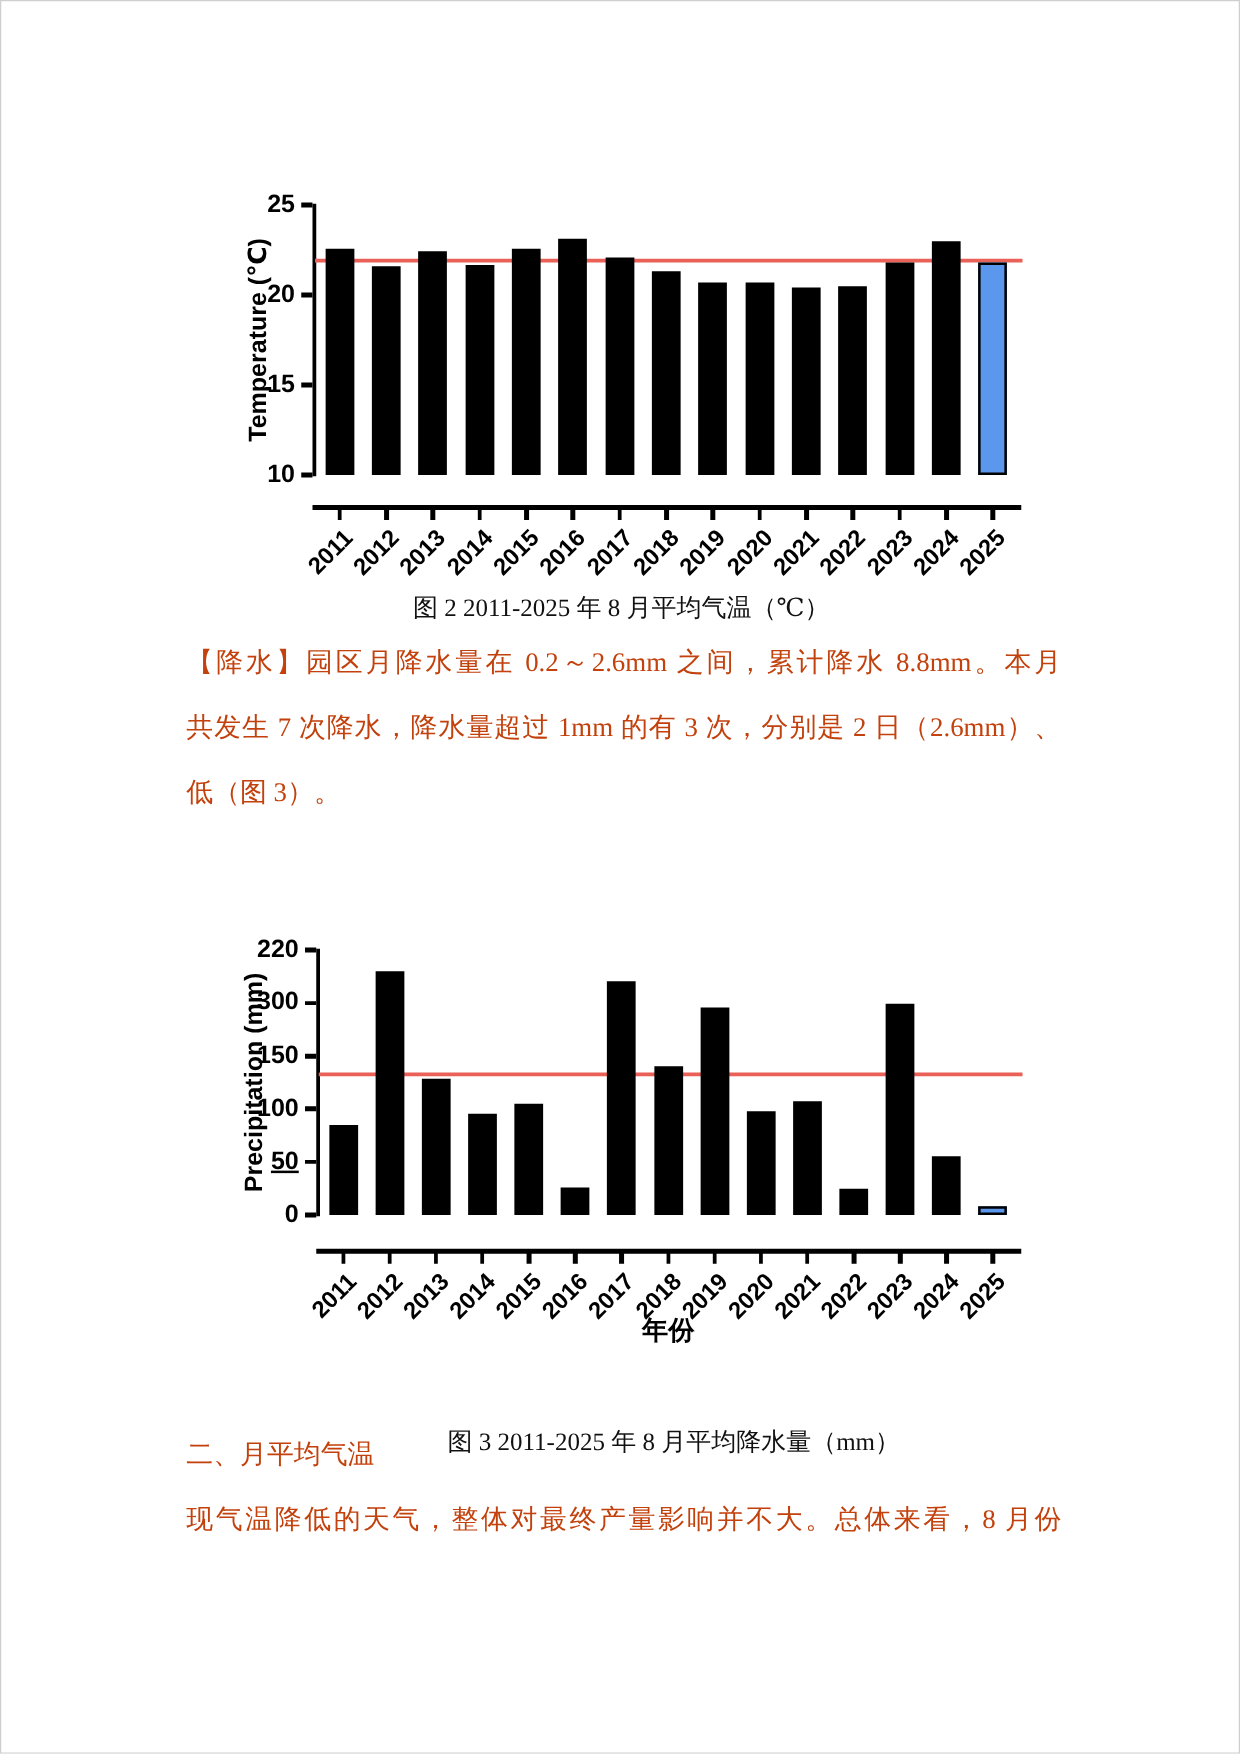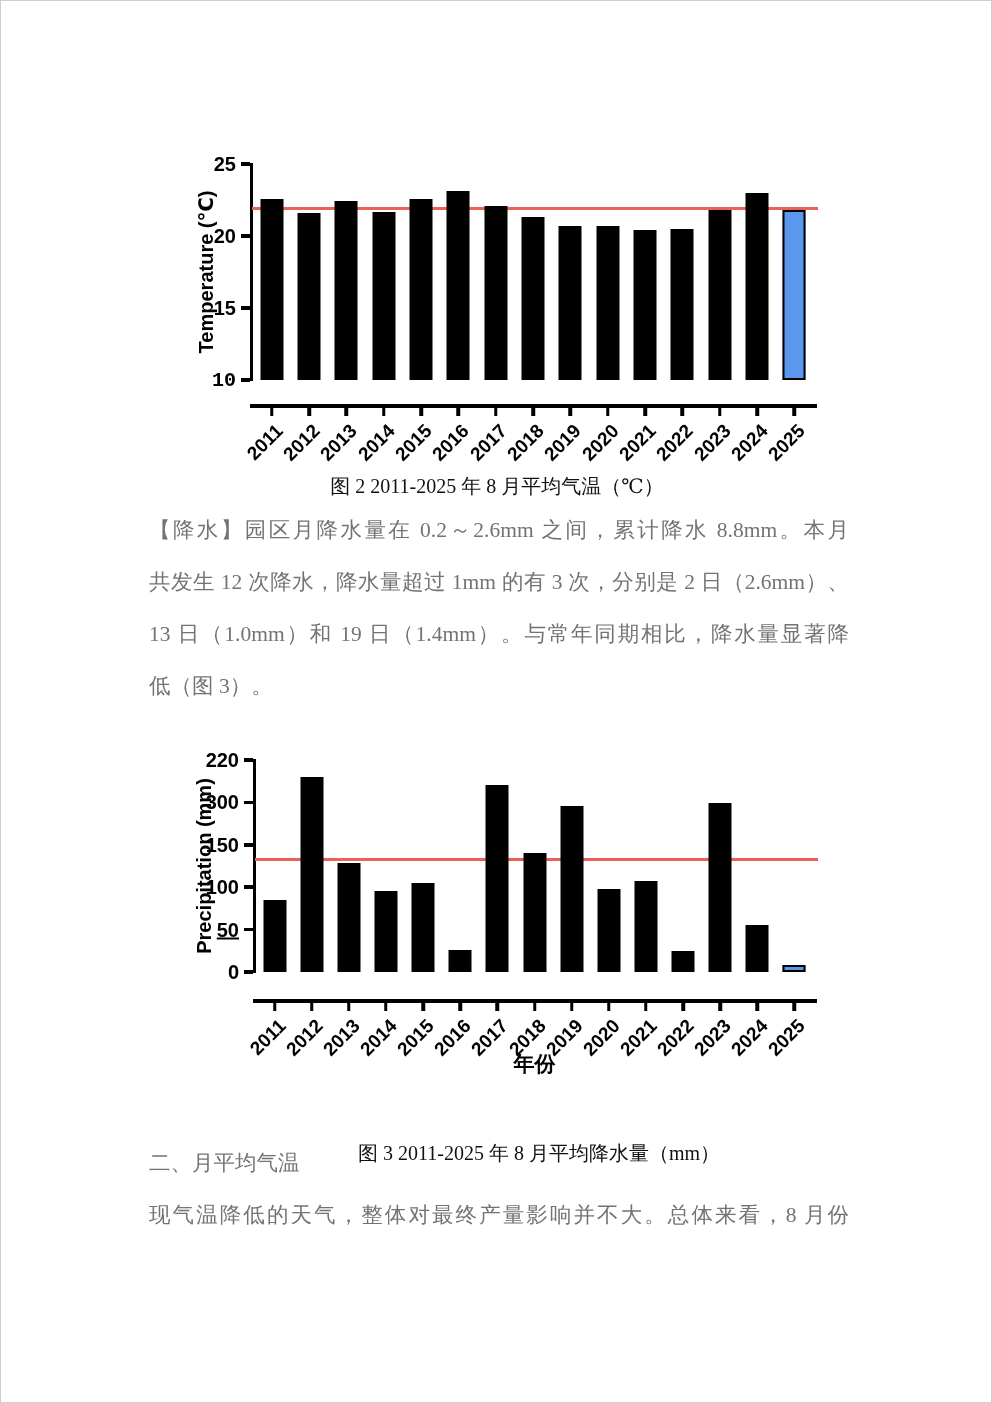--- a/index.html
+++ b/index.html
@@ -41,38 +41,38 @@
   #plot2 .ytitle { left:-52px; }
   .xtitle {
     position:absolute; left:50%; transform:translateX(-50%);
     font:bold 21px "Liberation Sans","DejaVu Sans",sans-serif; color:#000;
   }
   #plot2 .xtitle { top:290px;text-align:center; }
   
   .caption { position:absolute; left:0; width:992px; text-align:center; font-size:20px; color:#111; }
   #cap1 { top:472px; }
   #cap2 { top:1139px;padding-left:42px; }
-  .bodytext { position:absolute; left:148px; width:700px; font-size:21.5px; line-height:52px; color:#737373; }
+  .bodytext { position:absolute; left:148px; width:700px; font-size:21.5px; line-height:52px; color:#c2410c; }
   #para1 { top:503px; }
   #heading { top:1136px; }
   #para2 { top:1188px; }
   .jline { text-align:justify; text-align-last:justify; }
   .indent { text-indent:2em; }
 </style>
 </head>
 <body>
 
 <div class="page">
 
   <div class="plot" id="plot1">
     <div class="yaxis"></div>
     <div class="xaxis" style="width: 567px;"></div>
     <div class="ytitle">Temperature (℃)</div>
   <div class="ytick" style="top: 214.25px;"></div>
-      <div class="ytick-label" style="top: 216px; font-family: Liberation Mono, monospace;">10</div>
+      <div class="ytick-label" style="top: 216px;">10</div>
       <div class="ytick" style="top: 142.25px;"></div>
       <div class="ytick-label" style="top: 144px;">15</div>
       <div class="ytick" style="top: 70.25px;"></div>
       <div class="ytick-label" style="top: 72px;">20</div>
       <div class="ytick" style="top: -1.75px;"></div>
       <div class="ytick-label" style="top: 0px;">25</div>
       <div class="bar" style="left: 18.6667px; height: 181.44px; background: rgb(0, 0, 0);"></div>
       <div class="xtick" style="top: 243px; left: 18.6667px;"></div>
       <div class="xlab" style="left: -61.3333px; top: 256px;">2011</div>
       <div class="bar" style="left: 56px; height: 167.04px; background: rgb(0, 0, 0);"></div>
@@ -116,22 +116,21 @@
       <div class="xlab" style="left: 424px; top: 256px;">2024</div>
       <div class="bar hl" style="left: 541.333px; height: 169.92px; background: rgb(91, 151, 236);"></div>
       <div class="xtick" style="top: 243px; left: 541.333px;"></div>
       <div class="xlab" style="left: 461.333px; top: 256px;">2025</div>
       <div class="refline" style="top: 43.14px; width: 566px; background: rgb(234, 97, 87);"></div>
     </div>
   <div class="caption" id="cap1">图 2 2011-2025 年 8 月平均气温（℃）</div>
 
   <div class="bodytext" id="para1">
     <div class="jline">【降水】园区月降水量在 0.2～2.6mm 之间，累计降水 8.8mm。本月</div>
-    <div class="jline">共发生 12 次降水，降水量超过 1mm 的有 3 次，分别是 2 日（2.6mm）、</div>
-    <div class="jline">13 日（1.0mm）和 19 日（1.4mm）。与常年同期相比，降水量显著降</div>
+    <div class="jline">共发生 7 次降水，降水量超过 1mm 的有 3 次，分别是 2 日（2.6mm）、</div>
     <div>低（图 3）。</div>
   </div>
 
   <div class="plot" id="plot2">
     <div class="yaxis"></div>
     <div class="xaxis" style="width: 564px;"></div>
     <div class="ytitle">Precipitation (mm)</div>
     <div class="xtitle">年份</div>
   <div class="ytick" style="top: 210.25px;"></div>
       <div class="ytick-label" style="top: 212px;">0</div>

